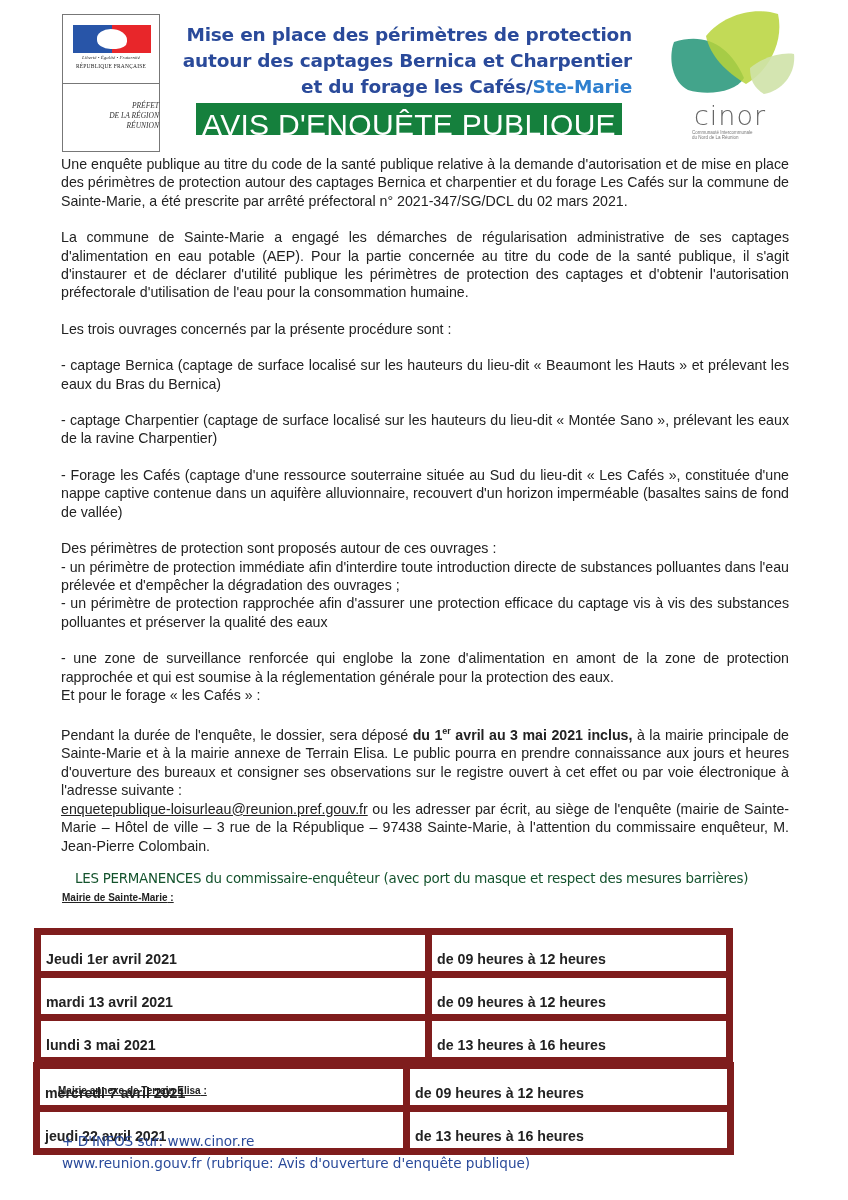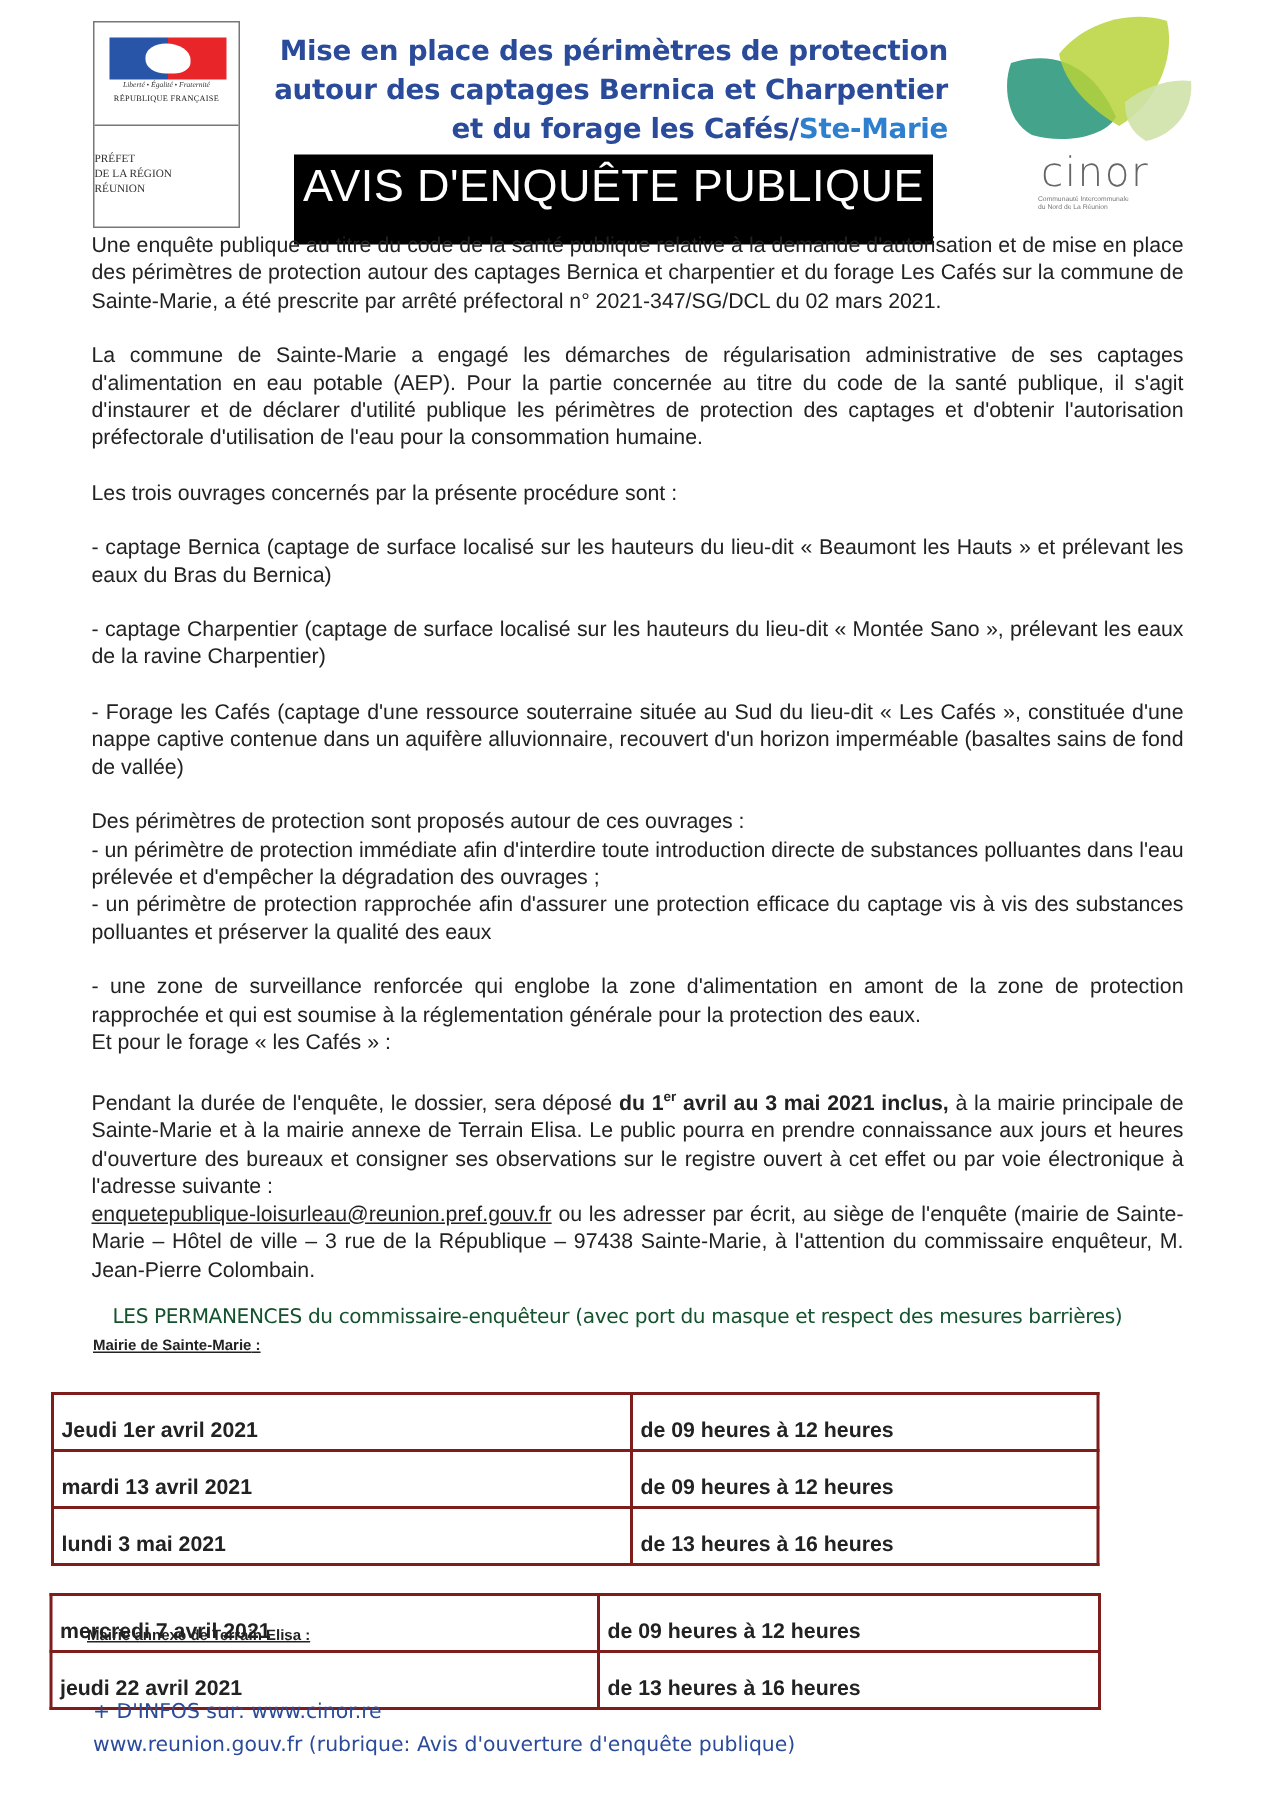--- a/index.html
+++ b/index.html
@@ -8,45 +8,45 @@
 
   
   .pref-box { left: 62px; top: 14px; width: 98px; height: 138px; border: 1px solid #777; box-sizing: border-box; }
   .pref-top { position: absolute; left: 0; top: 0; width: 100%; height: 68px; border-bottom: 1px solid #777; }
   .flag { position: absolute; left: 10px; top: 10px; width: 78px; height: 28px; }
   .flag .blue { position: absolute; left: 0; top: 0; width: 39px; height: 28px; background: #2855a8; }
   .flag .red { position: absolute; left: 39px; top: 0; width: 39px; height: 28px; background: #e8262a; }
   .flag .marianne { position: absolute; left: 24px; top: 4px; width: 30px; height: 20px; background: #fff; border-radius: 50% 60% 40% 50%; }
   .devise { position: absolute; left: 0; width: 100%; top: 40px; text-align: center; font-family: "Liberation Serif", serif; font-size: 5px; font-style: italic; color: #333; }
   .rf { position: absolute; left: 0; width: 100%; top: 48px; text-align: center; font-family: "Liberation Serif", serif; font-size: 5.5px; letter-spacing: 0.2px; color: #222; }
-  .pref-text { position: absolute; left: 0; width: 100%; top: 86px; text-align: left; font-family: "Liberation Serif", serif; font-size: 7.5px; line-height: 10px; color: #333; }
+  .pref-text { position: absolute; left: 0; width: 100%; top: 86px; text-align: right; font-family: "Liberation Serif", serif; font-size: 7.5px; line-height: 10px; color: #333; font-style: italic; }
 
   
   .title { left: 160px; top: 22px; width: 472px; text-align: right; font-family: "DejaVu Sans", sans-serif; font-weight: bold; font-size: 18.5px; line-height: 26px; color: #2a4a9a; letter-spacing: -0.2px; }
   .title .ste { color: #2f7fcf; }
-  .avis-banner { left: 196px; top: 103px; width: 426px; height: 60px; background: #000000; color: #fff; font-size: 30px; line-height: 44px; text-align: center; letter-spacing: 0.3px; }
+  .avis-banner { left: 196px; top: 103px; width: 426px; height: 32px; background: #15803d; color: #fff; font-size: 30px; line-height: 44px; text-align: center; letter-spacing: 0.3px; }
 
   
   .cinor { left: 666px; top: 6px; width: 140px; height: 140px; }
   .cinor-name { position: absolute; left: 28px; top: 94px; font-size: 27px; color: #666; letter-spacing: 1px; font-family: "DejaVu Sans", sans-serif; font-weight: 200; }
   .cinor-sub { position: absolute; left: 26px; top: 124px; font-size: 4.5px; line-height: 5px; color: #777; width: 100px; }
 
   
   .body { left: 61px; width: 728px; font-size: 14.2px; line-height: 18.4px; color: #222; text-align: justify; }
   .body p { margin: 0; }
   .body .gap { height: 18px; }
   .body b { font-weight: bold; margin-top: 41px; }
   .email { color: #222; text-decoration: underline; }
 
   .permanences { left: 62px; top: 871px; font-family: "DejaVu Sans", sans-serif; font-size: 13.4px; color: #14532d; letter-spacing: -0.25px; margin-left: 13px; }
   .subhead { font-size: 10px; font-weight: bold; text-decoration: underline; color: #222; }
   .subhead .colon { text-decoration: none; }
 
   table.sched { border-collapse: collapse; font-size: 14.2px; font-weight: bold; color: #222; }
-  table.sched td { border: 2px solid #7f1d1d; height: 24px; padding: 12px 0 0 5px; }
+  table.sched td { border: 7px solid #7f1d1d; height: 24px; padding: 12px 0 0 5px; }
 
   .footer { left: 62px; top: 1130px; font-family: "DejaVu Sans", sans-serif; font-size: 13.6px; line-height: 22px; color: #2a4a9a; }
 </style>
 </head>
 <body>
 
 <div class="abs pref-box">
   <div class="pref-top">
     <div class="flag">
       <div class="blue"></div>

